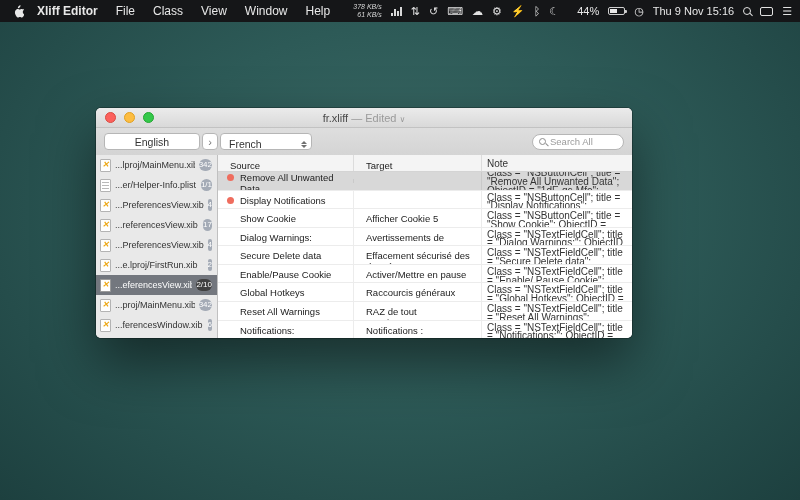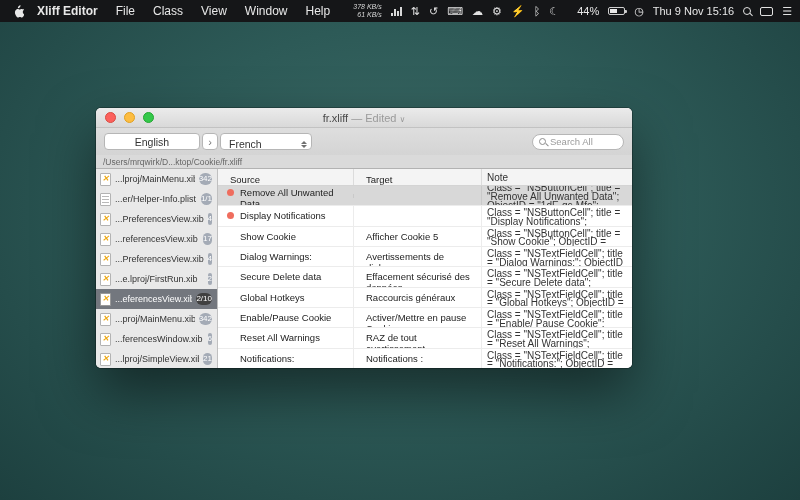--- a/index.html
+++ b/index.html
@@ -31,21 +31,21 @@
   .battery{ width:17px; height:8px; border:1px solid #cfcfcf; border-radius:2px; position:relative; }
   .battery::before{ content:""; position:absolute; left:1px; top:1px; bottom:1px; width:44%; background:#e8e8e8; }
   .battery::after{ content:""; position:absolute; right:-3px; top:2px; width:2px; height:3px; background:#cfcfcf; border-radius:0 1px 1px 0; }
   .datetime{ font-size:11px; }
   .mag{ width:8px; height:8px; border:1.4px solid #e2e2e2; border-radius:50%; position:relative; }
   .mag::after{ content:""; position:absolute; width:4px; height:1.4px; background:#e2e2e2; right:-3px; bottom:-1px; transform:rotate(45deg); }
   .disp{ width:13px; height:9px; border:1.3px solid #e2e2e2; border-radius:2px; }
 
   
   .window{
-    position:absolute; left:96px; top:108px; width:536px; height:260px;
+    position:absolute; left:96px; top:108px; width:536px; height:230px;
     border-radius:5px; overflow:hidden; background:#fff;
     box-shadow:0 25px 55px rgba(0,0,0,.5), 0 0 0 1px rgba(0,0,0,.25);
     display:flex; flex-direction:column;
   }
   .titlebar{
     height:20px; background:linear-gradient(#ebebeb,#d9d9d9);
     border-bottom:1px solid #c2c2c2; position:relative;
     display:flex; align-items:center; justify-content:center; flex:none;
   }
   .lights{ position:absolute; left:9px; top:0; bottom:0; display:flex; align-items:center; gap:8px; }
@@ -179,23 +179,20 @@
           <i class="up"></i>
           <i class="dn"></i>
         </span>
     </div>
     <div class="searchbox">
       <span class="smag"></span>
       <input placeholder="Search All" style="">
     </div>
   </div>
 
-  <div class="pathbar">
-    <span>/Users/mrqwirk/D...ktop/Cookie/fr.xliff</span>
-  </div>
 
   <div class="content">
     <div class="sidebar" id="sidebar">
         <div class="srow">
           <span class="doc">
             <i class="xm">✕</i>
           </span>
           <span class="slabel">...lproj/MainMenu.xib</span>
           <span class="sbadge">342</span>
         </div>
@@ -310,30 +307,30 @@
             <div class="cell c-source"><span>Dialog Warnings:</span></div>
             <div class="cell c-target">Avertissements de dialogue :</div>
             <div class="cell c-note">Class = "NSTextFieldCell"; title = "Dialog Warnings:"; ObjectID = "pRR-5M-Bhu";</div>
           </div>
           <div class="trow">
             <div class="cell c-source"><span>Secure Delete data</span></div>
             <div class="cell c-target">Effacement sécurisé des données</div>
             <div class="cell c-note">Class = "NSTextFieldCell"; title = "Secure Delete data"; ObjectID = "Kmn-b7-zfg";</div>
           </div>
           <div class="trow">
+            <div class="cell c-source"><span>Enable/Pause Cookie</span></div>
+            <div class="cell c-target">Activer/Mettre en pause Cookie</div>
+            <div class="cell c-note">Class = "NSTextFieldCell"; title = "Enable/ Pause Cookie"; ObjectID = "Omw-Ty-XgC";</div>
+          </div>
+          <div class="trow">
             <div class="cell c-source"><span>Global Hotkeys</span></div>
             <div class="cell c-target">Raccourcis généraux</div>
             <div class="cell c-note">Class = "NSTextFieldCell"; title = "Global Hotkeys"; ObjectID = "Nxi-ET-ADm";</div>
           </div>
           <div class="trow">
-            <div class="cell c-source"><span>Enable/Pause Cookie</span></div>
-            <div class="cell c-target">Activer/Mettre en pause Cookie</div>
-            <div class="cell c-note">Class = "NSTextFieldCell"; title = "Enable/ Pause Cookie"; ObjectID = "Omw-Ty-XgC";</div>
-          </div>
-          <div class="trow">
             <div class="cell c-source"><span>Reset All Warnings</span></div>
             <div class="cell c-target">RAZ de tout avertissement</div>
             <div class="cell c-note">Class = "NSTextFieldCell"; title = "Reset All Warnings"; ObjectID = "Osz-PP-jF3";</div>
           </div>
           <div class="trow">
             <div class="cell c-source"><span>Notifications:</span></div>
             <div class="cell c-target">Notifications :</div>
             <div class="cell c-note">Class = "NSTextFieldCell"; title = "Notifications:"; ObjectID = "bn7-We-0hg";</div>
           </div>
         </div>

